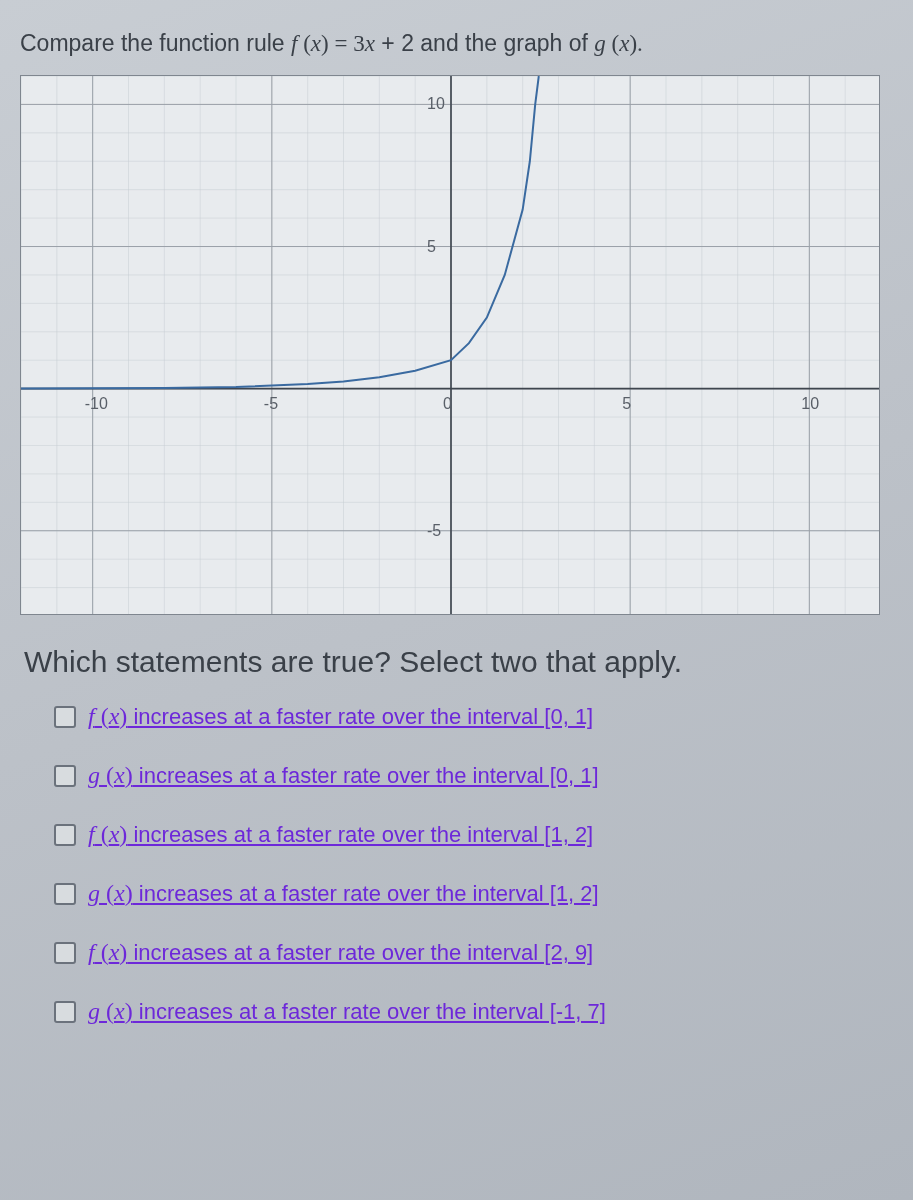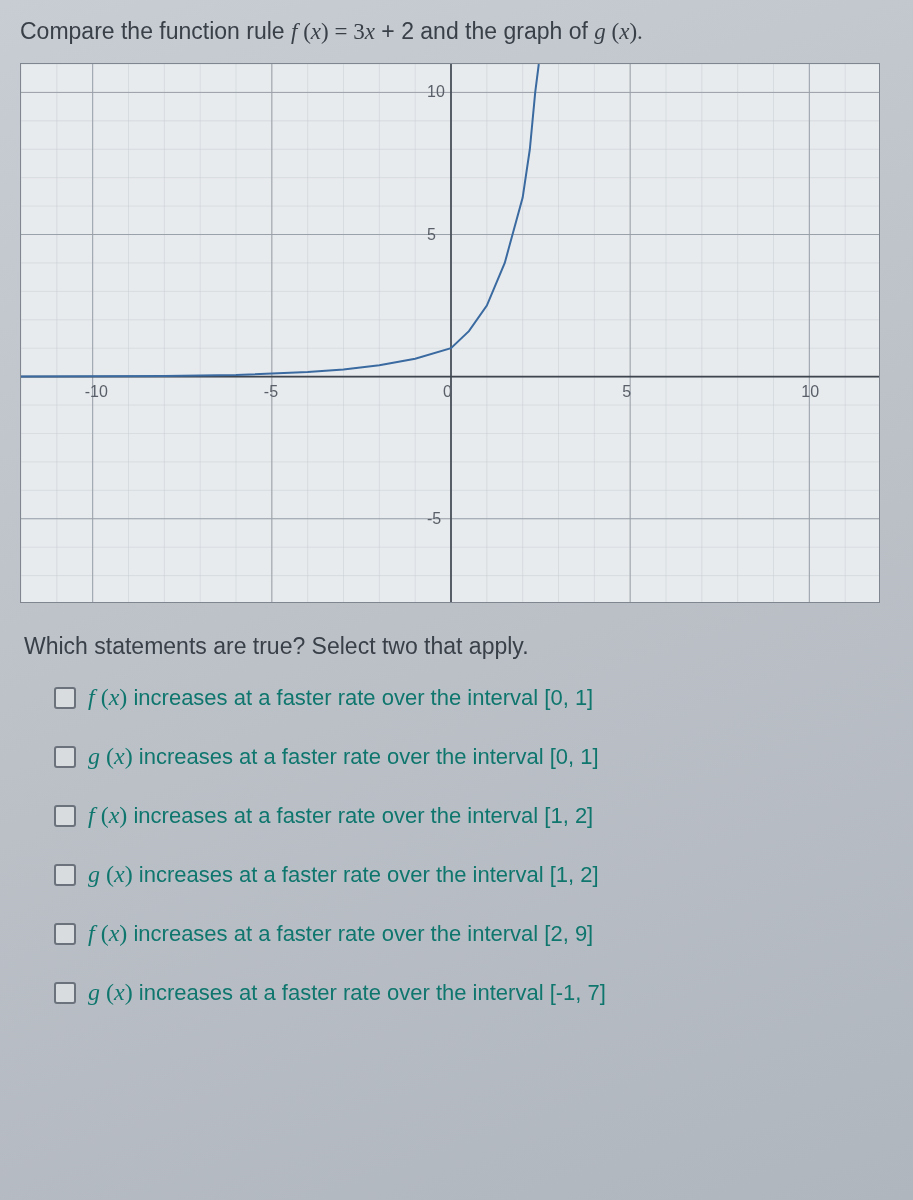--- a/index.html
+++ b/index.html
@@ -5,21 +5,21 @@
   html, body {
     margin: 0;
     padding: 0;
     width: 913px;
     height: 1200px;
     background: linear-gradient(160deg, #c8cdd3 0%, #bcc1c8 50%, #b0b6be 100%);
     font-family: Arial, "Helvetica Neue", Helvetica, sans-serif;
     color: #3a4048;
   }
   .page {
-    padding: 12px 20px 20px 20px;
+    padding: 24px 20px 20px 20px;
     box-sizing: border-box;
     width: 100%;
     height: 100%;
   }
   .prompt {
     font-size: 23px;
     margin: 6px 0 18px 0;
     color: #3a4048;
   }
   .math-it { font-style: italic; font-family: "Times New Roman", serif; }
@@ -28,31 +28,32 @@
     width: 860px;
     height: 540px;
     background: #e8ebee;
     border: 1px solid #7f868f;
     box-sizing: border-box;
     position: relative;
     margin-bottom: 30px;
     overflow: hidden;
   }
   .question2 {
-    font-size: 23px;
+    font-size: 30px;
     margin: 18px 0 24px 4px;
     color: #3a4048;
   }
   .options { margin-left: 34px; }
   .option-row {
     display: flex;
     align-items: center;
     margin-bottom: 32px;
     font-size: 22px;
-    color: #0f766e;
+    color: #6d28d9;
+    text-decoration: underline;
   }
   .cb {
     width: 18px;
     height: 18px;
     border: 2px solid #6b727c;
     border-radius: 3px;
     background: #d8dcdf;
     margin-right: 12px;
     display: inline-block;
     flex-shrink: 0;

